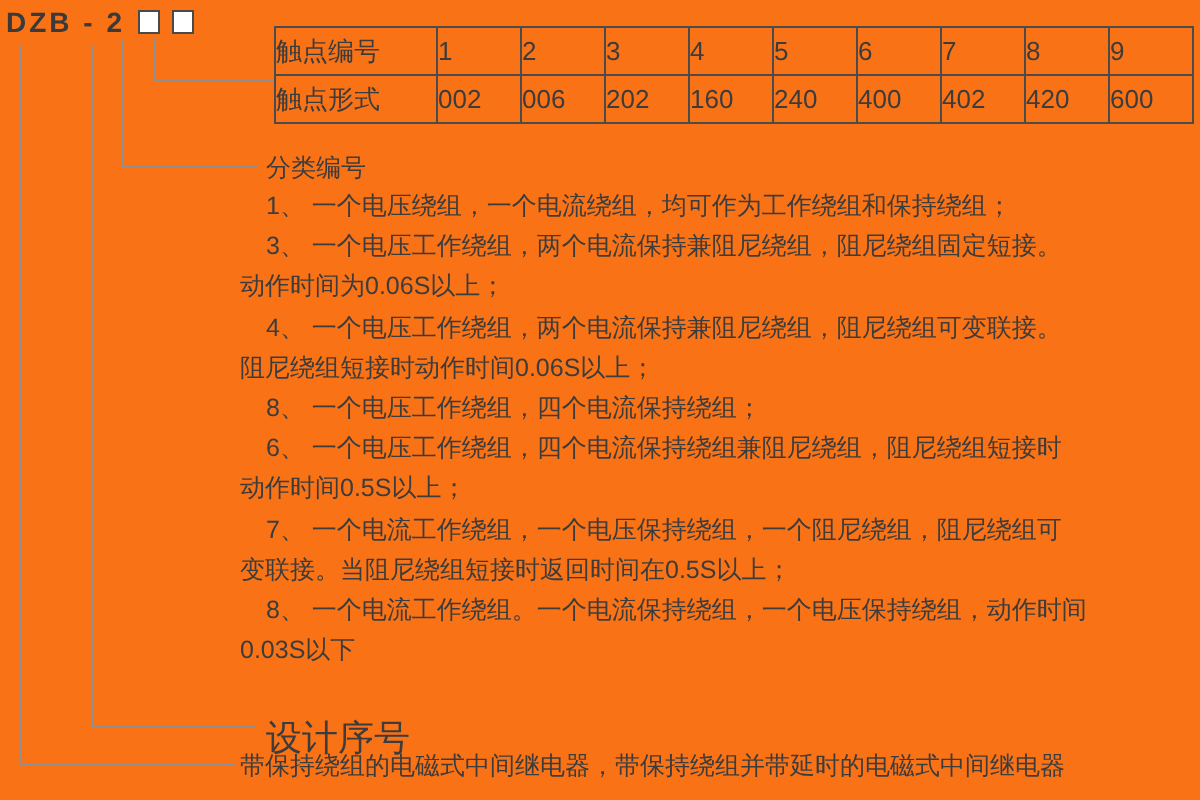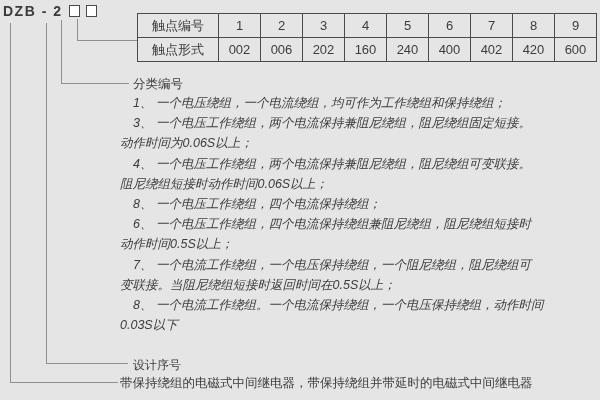--- a/index.html
+++ b/index.html
@@ -1,41 +1,41 @@
 <!DOCTYPE html>
 <html><head>
 <meta charset="utf-8">
 <style>
   html,body{margin:0;padding:0;background:#fff;}
   #canvas{
-    position:relative;width:600px;height:400px;background:#e5e5e5;
+    position:relative;width:600px;height:400px;background:#f97316;
     font-family:"Liberation Sans","DejaVu Sans",sans-serif;
     color:#3c3c3c;overflow:hidden;
   }
   
   .model{position:absolute;left:3px;top:3px;display:flex;align-items:center;
     font-size:14px;font-weight:600;letter-spacing:1.5px;color:#3a3a3a;}
   .digit-box{display:inline-block;width:9px;height:10px;border:1.5px solid #4a4a4a;
     margin-left:6px;background:#fff;}
   
   .vline{position:absolute;width:1px;background:#8f8f8f;}
   .hline{position:absolute;height:1px;background:#8f8f8f;}
   
   .contact-table{position:absolute;left:137px;top:13px;width:460px;
     border-collapse:collapse;table-layout:fixed;font-size:13px;color:#3c3c3c;}
-  .contact-table td{border:1px solid #4b4b4b;height:23px;text-align:center;
+  .contact-table td{border:1px solid #4b4b4b;height:23px;
     padding:0;vertical-align:middle;}
   .contact-table td.hd{width:80px;}
   
   .cls-label{position:absolute;left:133px;top:76px;font-size:12.5px;}
   .cls-lines{position:absolute;left:120px;top:93px;font-size:12.5px;line-height:20.2px;
     white-space:nowrap;}
-  .cls-lines .ln{height:20.2px;font-style:italic;}
+  .cls-lines .ln{height:20.2px;}
   .cls-lines .ind{padding-left:13px;}
-  .design-label{position:absolute;left:133px;top:357px;font-size:12px;}
+  .design-label{position:absolute;left:133px;top:357px;font-size:18px;}
   .bottom-note{position:absolute;left:120px;top:375px;font-size:12.5px;white-space:nowrap;}
 </style>
 </head>
 <body>
 
 <div id="canvas">
 
   <div class="model">
     <span>DZB - 2</span>
     <span class="digit-box"></span>

